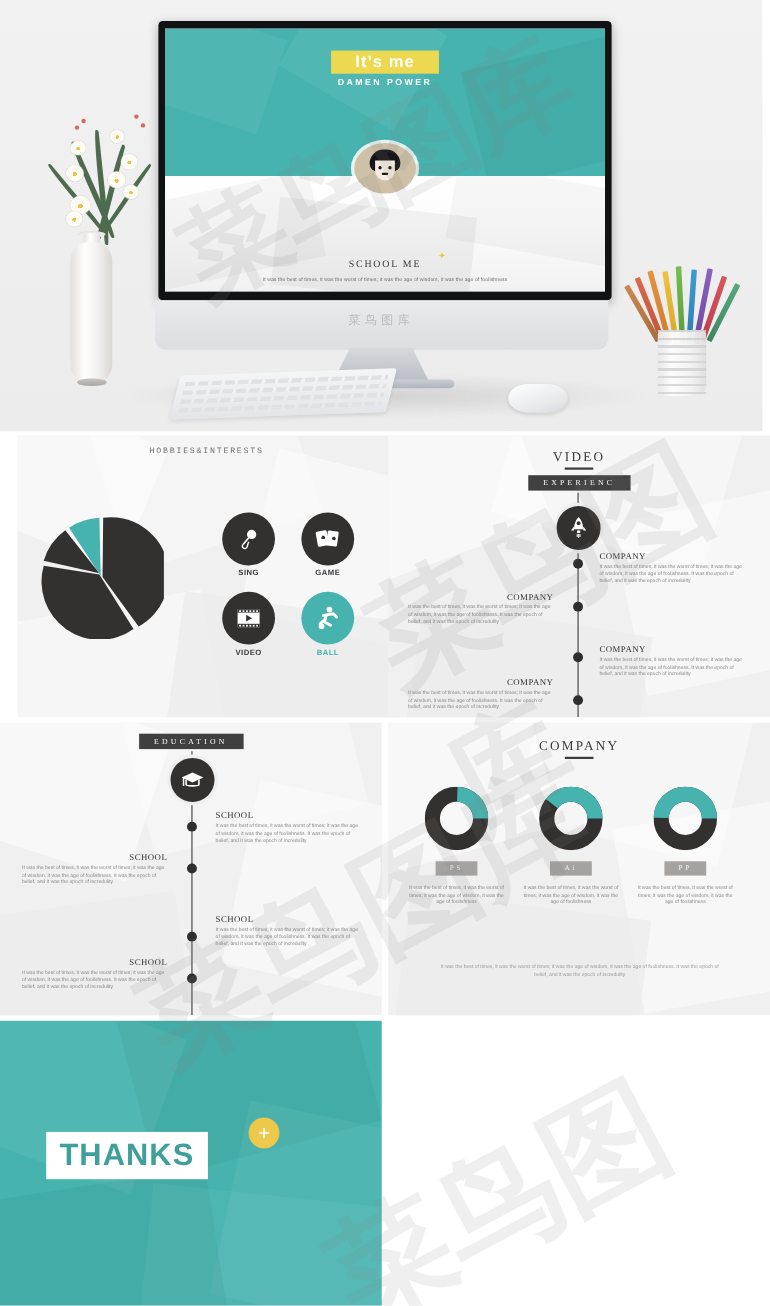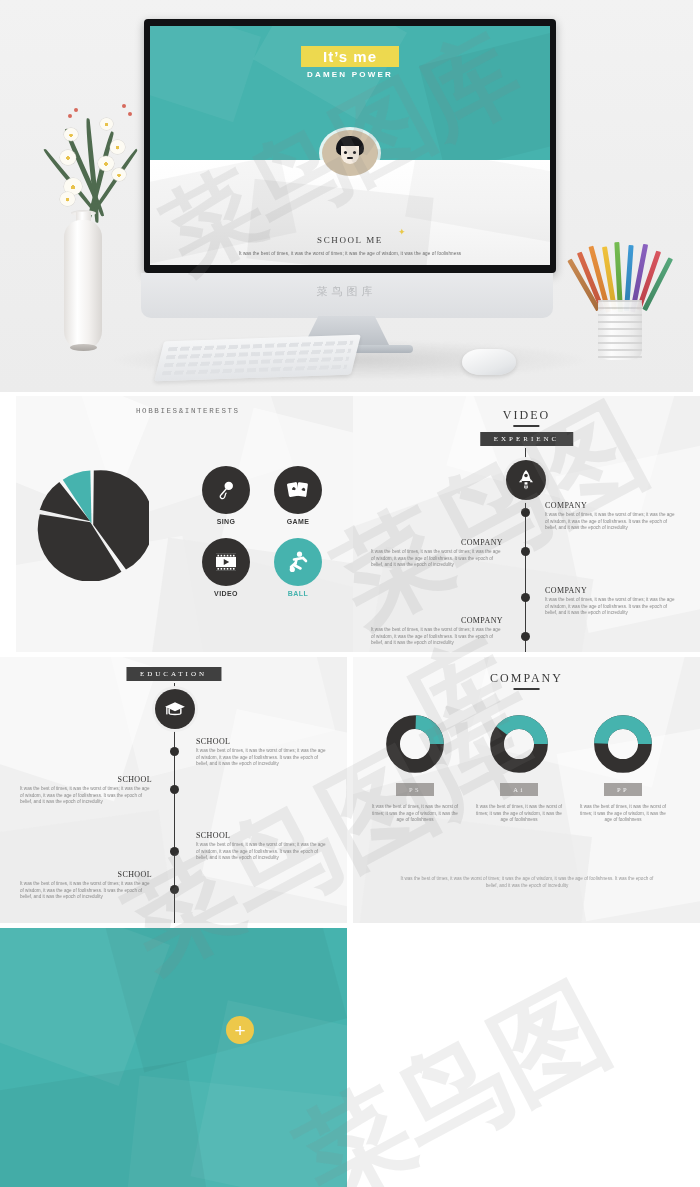--- a/index.html
+++ b/index.html
@@ -507,20 +507,23 @@
   </div>
 
   <div class="panel thanks">
     <div class="poly-bg">
       <i style="left:-40px;top:-20px;width:190px;height:150px;background:rgba(255,255,255,.055);transform:rotate(20deg);"></i>
       <i style="left:120px;top:-40px;width:210px;height:160px;background:rgba(0,0,0,.035);transform:rotate(-15deg);"></i>
       <i style="right:-50px;top:90px;width:190px;height:180px;background:rgba(255,255,255,.05);transform:rotate(12deg);"></i>
       <i style="left:-20px;bottom:-50px;width:220px;height:160px;background:rgba(0,0,0,.04);transform:rotate(-9deg);"></i>
       <i style="left:130px;bottom:-70px;width:230px;height:170px;background:rgba(255,255,255,.045);transform:rotate(6deg);"></i>
     </div>
+    <div class="thanks-box">
+      <span>THANKS</span>
+    </div>
     <div class="plus">+</div>
   </div>
 
 
   <div class="wm" style="left:150px; top:90px; transform:rotate(-28deg);">菜鸟图库</div>
   <div class="wm" style="left:360px; top:430px; transform:rotate(-28deg); font-size:110px;">菜鸟图库</div>
   <div class="wm" style="left:110px; top:760px; transform:rotate(-28deg); font-size:110px;">菜鸟图库</div>
   <div class="wm" style="left:320px; top:1000px; transform:rotate(-28deg); font-size:110px;">菜鸟图库</div>
 
 </div>

